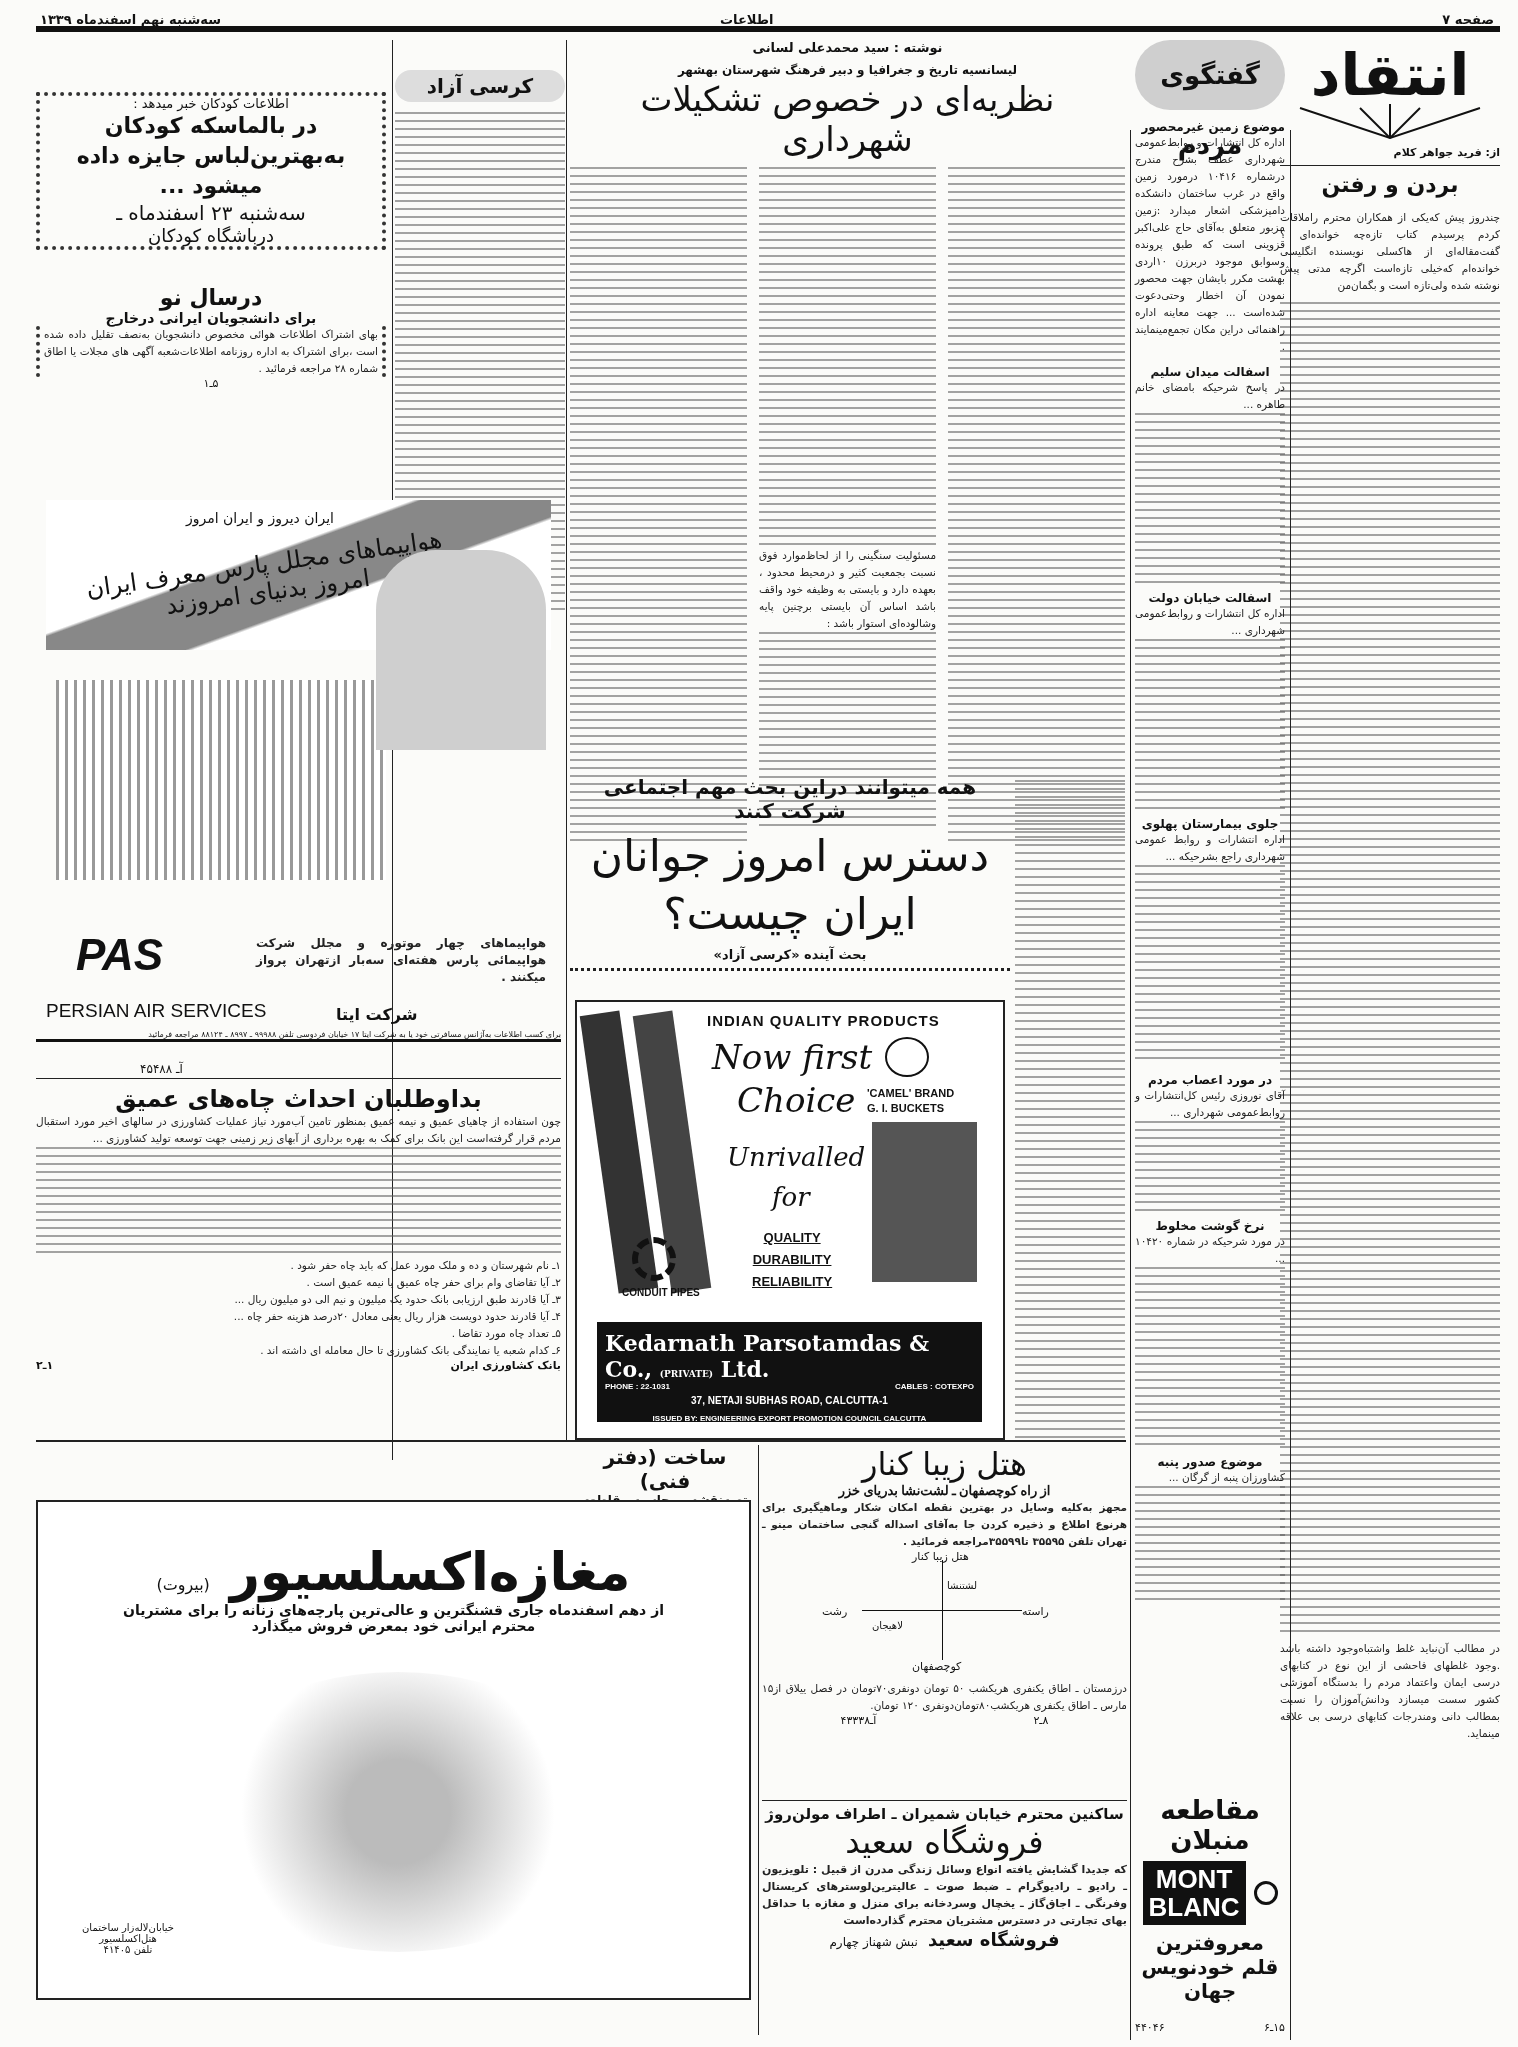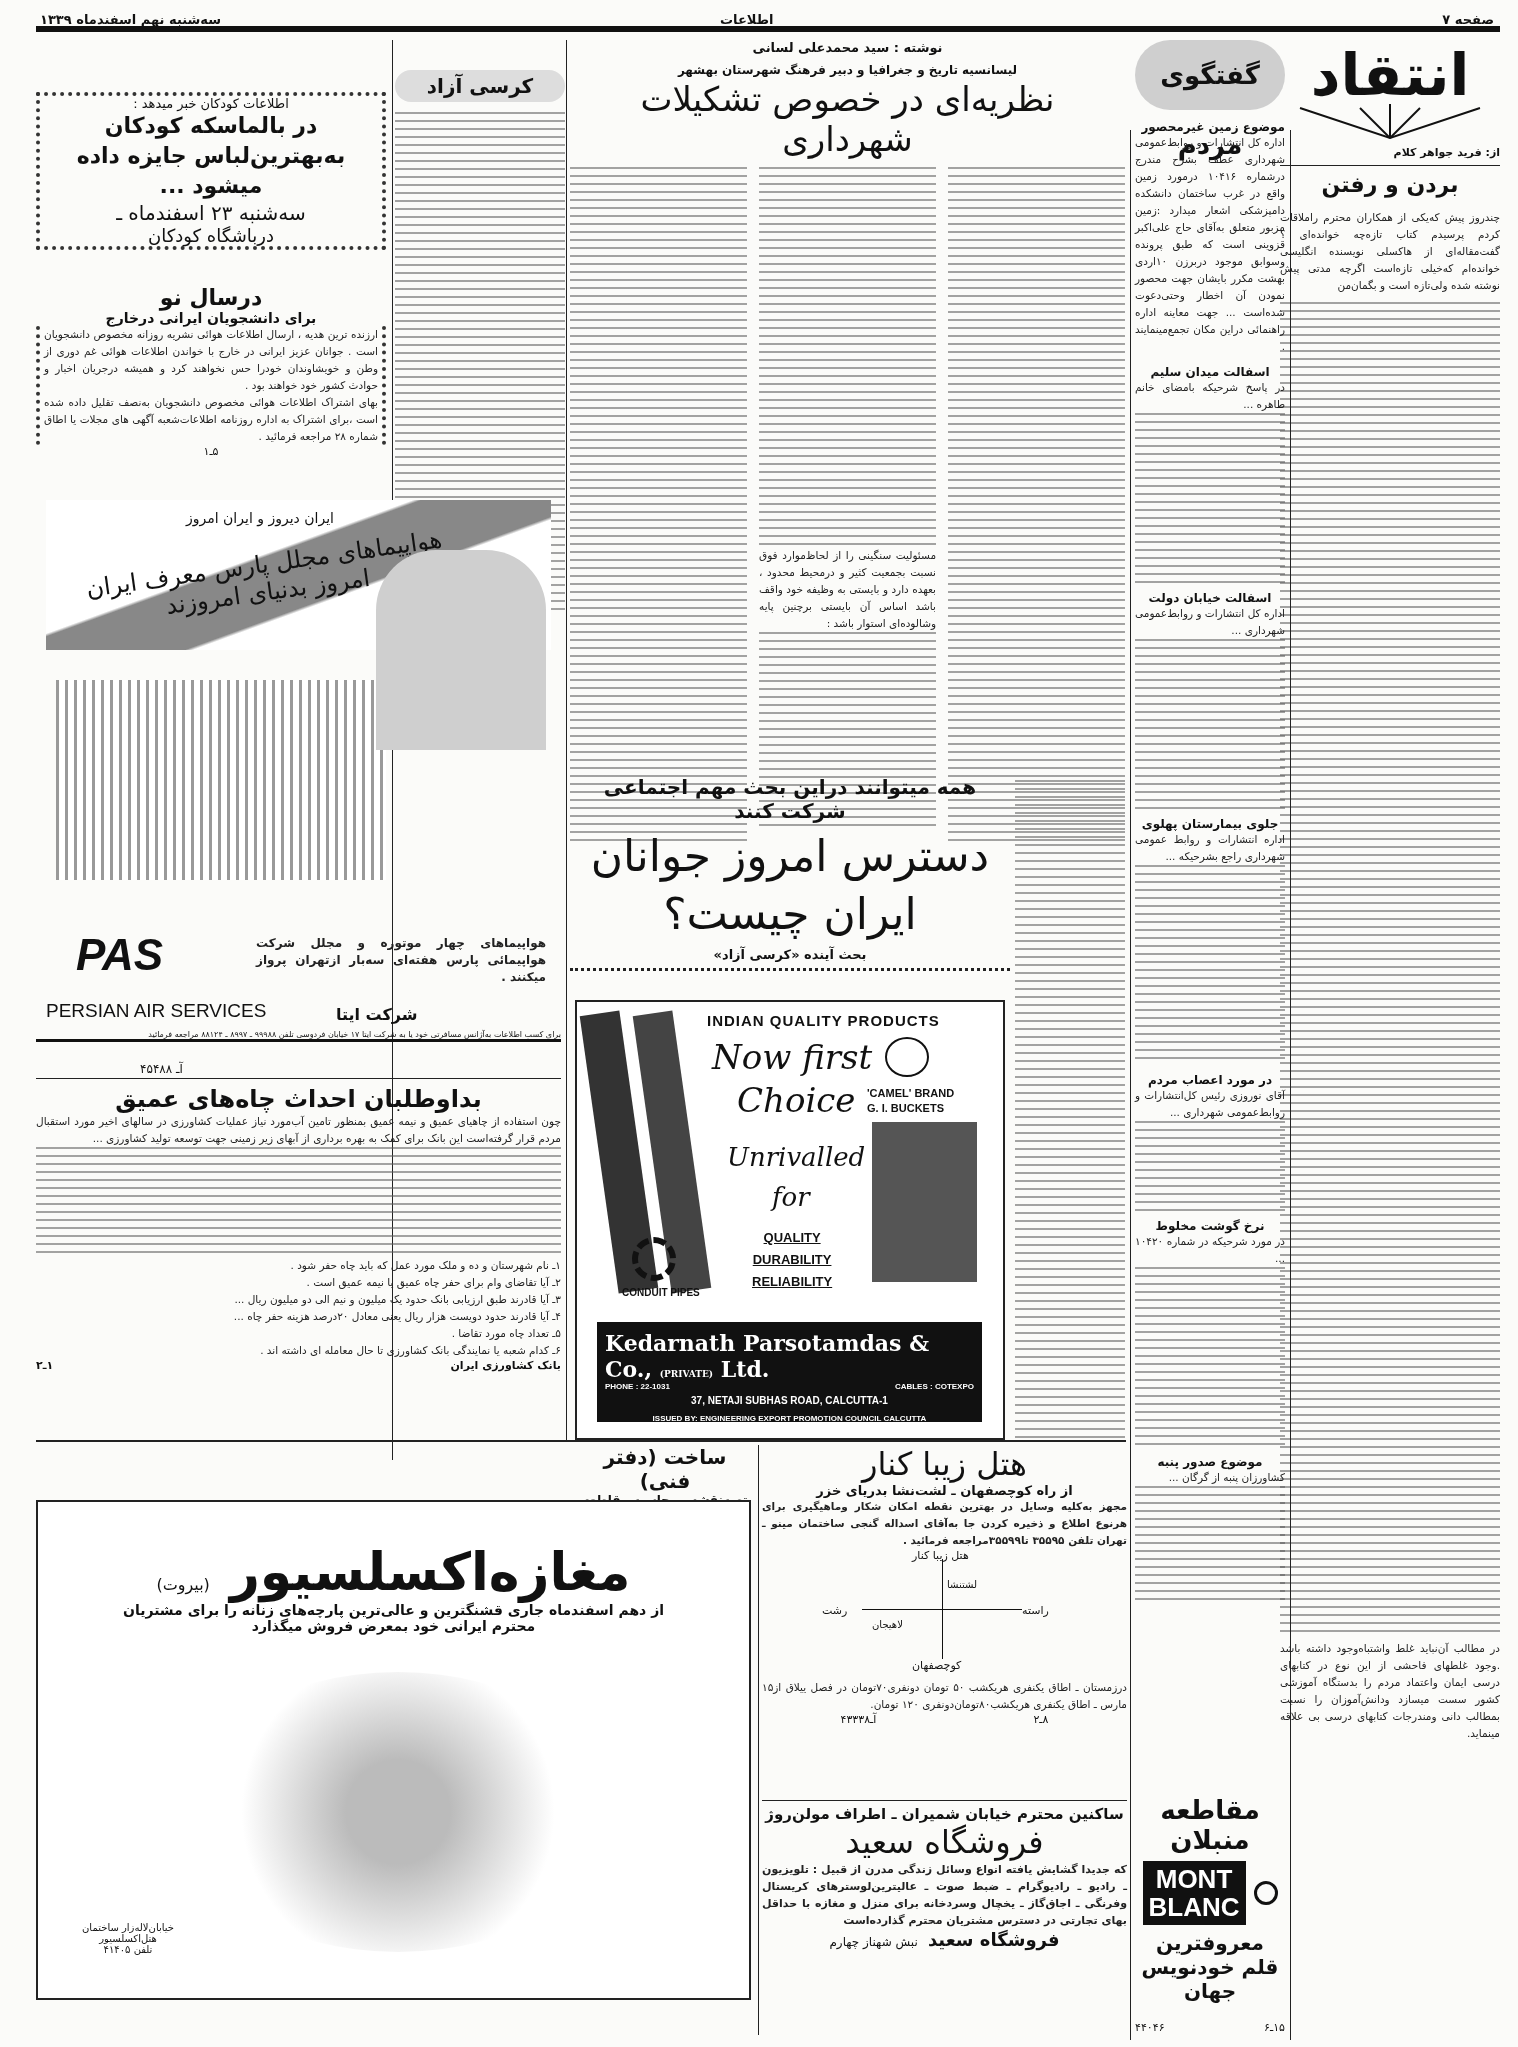--- a/index.html
+++ b/index.html
@@ -157,21 +157,20 @@
   <div class="center" style="font-size:13px;">اطلاعات کودکان خبر میدهد :</div>
   <div class="center bold" style="font-size:22px; line-height:30px;">در بالماسکه کودکان به‌بهترین‌لباس جایزه داده میشود ...</div>
   <div class="center" style="font-size:20px;">سه‌شنبه ۲۳ اسفندماه ـ</div>
   <div class="center" style="font-size:18px;">درباشگاه کودکان</div>
 </section>
 
 <section class="abs" style="left:36px; top:285px; width:350px; height:200px;">
   <div class="center bold" style="font-size:22px;">درسال نو</div>
   <div class="center bold" style="font-size:14px;">برای دانشجویان ایرانی درخارج</div>
   <div style="border-right:4px dotted #333; border-left:4px dotted #333; padding:0 4px;">
-    <p class="txt">ارزنده ترین هدیه ، ارسال اطلاعات هوائی نشریه روزانه مخصوص دانشجویان است . جوانان عزیز ایرانی در خارج با خواندن اطلاعات هوائی غم دوری از وطن و خویشاوندان خودرا حس نخواهند کرد و همیشه درجریان اخبار و حوادث کشور خود خواهند بود .</p>
     <p class="txt">بهای اشتراک اطلاعات هوائی مخصوص دانشجویان به‌نصف تقلیل داده شده است ،برای اشتراک به اداره روزنامه اطلاعات‌شعبه آگهی های مجلات یا اطاق شماره ۲۸ مراجعه فرمائید .</p>
   </div>
   <div class="center" style="font-size:11px;">۵ـ۱</div>
 </section>
 
 <section class="abs" style="left:36px; top:490px; width:525px; height:560px;">
   <div class="abs" style="left:10px; top:10px; width:505px; height:150px; background:linear-gradient(160deg,#fff 40%,#888 41%,#888 60%,#fff 61%);"></div>
   <div class="abs center" style="left:150px; top:20px; font-size:14px;">ایران دیروز و ایران امروز</div>
   <div class="abs center" style="left:20px; top:60px; width:420px; font-size:24px; transform:rotate(-8deg);">هواپیماهای مجلل پارس معرف ایران امروز بدنیای امروزند</div>
   <div class="abs" style="left:20px; top:190px; width:330px; height:200px; background:repeating-linear-gradient(90deg,#999 0 3px,#fff 3px 9px);"></div>
@@ -204,21 +203,21 @@
 
 <section class="abs" style="left:575px; top:1445px; width:180px; height:60px;">
   <div class="center bold" style="font-size:20px;">ساخت (دفتر فنی)</div>
   <div class="center bold" style="font-size:12px;">تهیه‌نقشه . محاسبه.مقاطعه</div>
   <div class="center" style="font-size:10px;">لاله‌زارنو ـ چهارراه مهنا.کوشک</div>
 </section>
 <div class="abs col-rule" style="left:758px; top:1445px; height:590px;"></div>
 
 <section class="abs" style="left:762px; top:1445px; width:365px; height:300px;">
   <div class="center" style="font-size:32px;">هتل زیبا کنار</div>
-  <div class="center bold" style="font-size:13px;">از راه کوچصفهان ـ لشت‌نشا بدریای خزر</div>
+  <div class="center bold" style="font-size:13px;font-family:Liberation Serif, serif;">از راه کوچصفهان ـ لشت‌نشا بدریای خزر</div>
   <p class="txt bold">مجهز به‌کلیه وسایل در بهترین نقطه امکان شکار وماهیگیری برای هرنوع اطلاع و ذخیره کردن جا به‌آقای اسداله گنجی ساختمان مینو ـ تهران تلفن ۳۵۵۹۵ تا۳۵۵۹۹مراجعه فرمائید .</p>
   <div style="position:relative; height:130px;">
     <div class="abs" style="left:180px; top:10px; width:1px; height:100px; background:#111;"></div>
     <div class="abs" style="left:100px; top:60px; width:160px; height:1px; background:#111;"></div>
     <div class="abs" style="left:150px; top:0; font-size:11px;">هتل زیبا کنار</div>
     <div class="abs" style="left:260px; top:55px; font-size:11px;">راسته</div>
     <div class="abs" style="left:150px; top:110px; font-size:11px;">کوچصفهان</div>
     <div class="abs" style="left:185px; top:30px; font-size:10px;">لشتنشا</div>
     <div class="abs" style="left:110px; top:70px; font-size:10px;">لاهیجان</div>
     <div class="abs" style="left:60px; top:55px; font-size:11px;">رشت</div>

